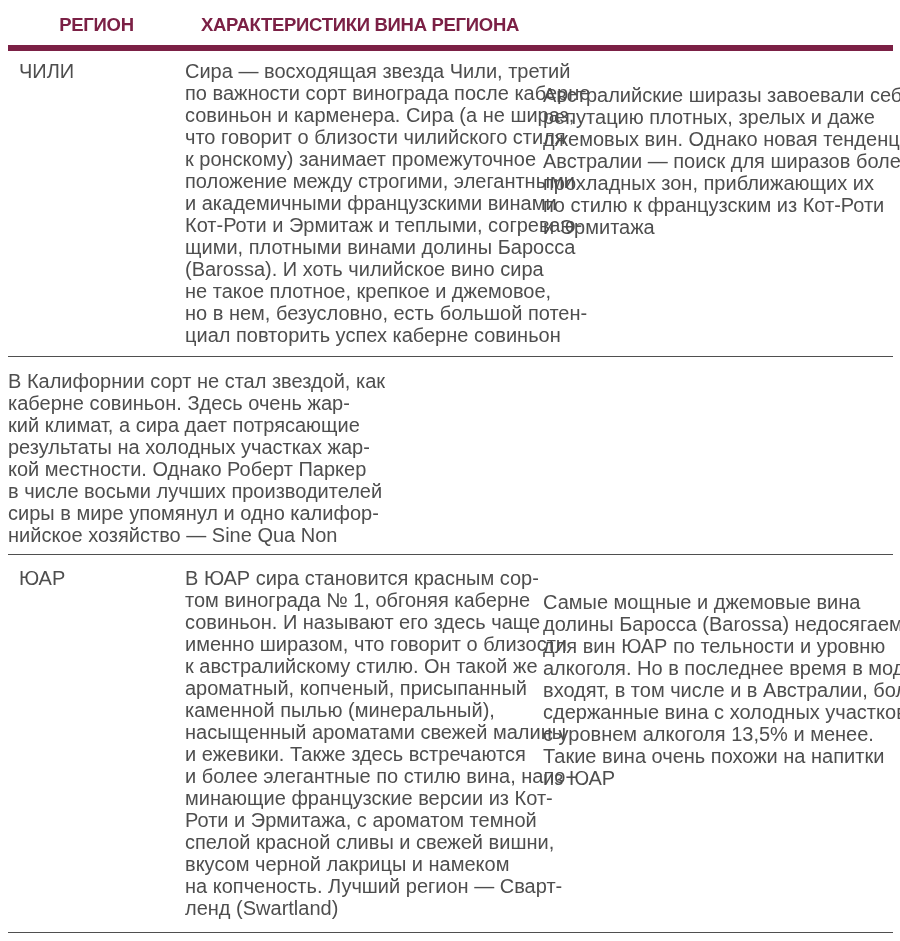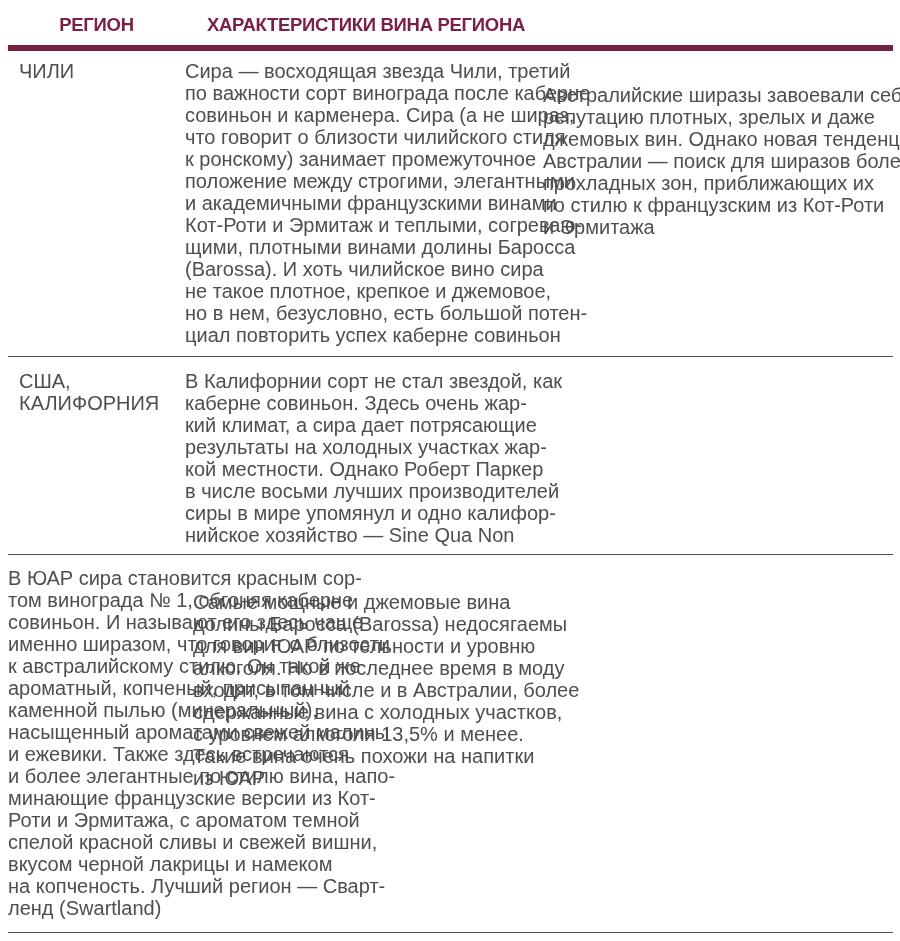--- a/index.html
+++ b/index.html
@@ -18,21 +18,20 @@
   .grid {
     display: grid;
     grid-template-columns: 177px 350px 358px;
     margin-left: 8px;
     margin-right: 7px;
   }
   .header-row {
     height: 40px;
     align-items: center;
     padding-top: 5px;
-    gap: 6px;
   }
   .hcell {
     color: #7b2045;
     font-weight: bold;
     font-size: 18.5px;
     letter-spacing: -0.3px;
     text-align: center;
     white-space: nowrap;
   }
   .header-rule {
@@ -92,33 +91,32 @@
     <div class="cell aus-cell">Австралийские ширазы завоевали себе
 репутацию плотных, зрелых и даже
 джемовых вин. Однако новая тенденция
 Австралии — поиск для ширазов более
 прохладных зон, приближающих их
 по стилю к французским из Кот-Роти
 и Эрмитажа</div>
   </div>
 
   <div class="grid row row-usa">
-    <div class="cell region-cell">США,
-КАЛИФОРНИЯ</div>
     <div class="cell">В Калифорнии сорт не стал звездой, как
 каберне совиньон. Здесь очень жар-
 кий климат, а сира дает потрясающие
 результаты на холодных участках жар-
 кой местности. Однако Роберт Паркер
 в числе восьми лучших производителей
 сиры в мире упомянул и одно калифор-
 нийское хозяйство — Sine Qua Non</div>
   </div>
 
   <div class="grid row row-sa">
+    <div class="cell region-cell">ЮАР</div>
     <div class="cell">В ЮАР сира становится красным сор-
 том винограда № 1, обгоняя каберне
 совиньон. И называют его здесь чаще
 именно ширазом, что говорит о близости
 к австралийскому стилю. Он такой же
 ароматный, копченый, присыпанный
 каменной пылью (минеральный),
 насыщенный ароматами свежей малины
 и ежевики. Также здесь встречаются
 и более элегантные по стилю вина, напо-

